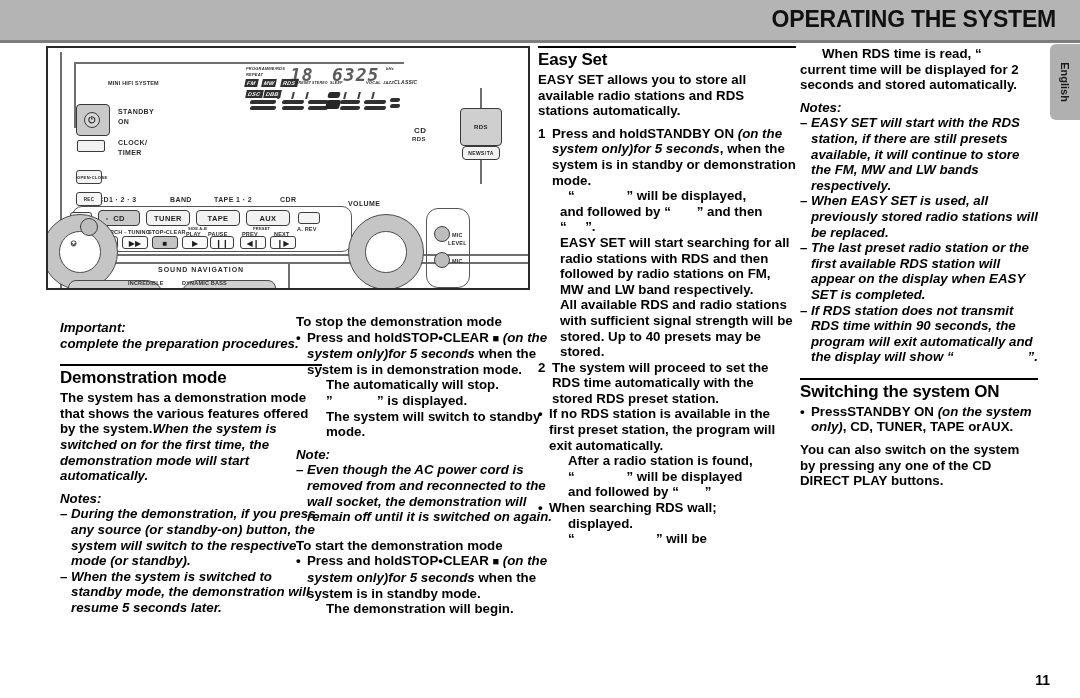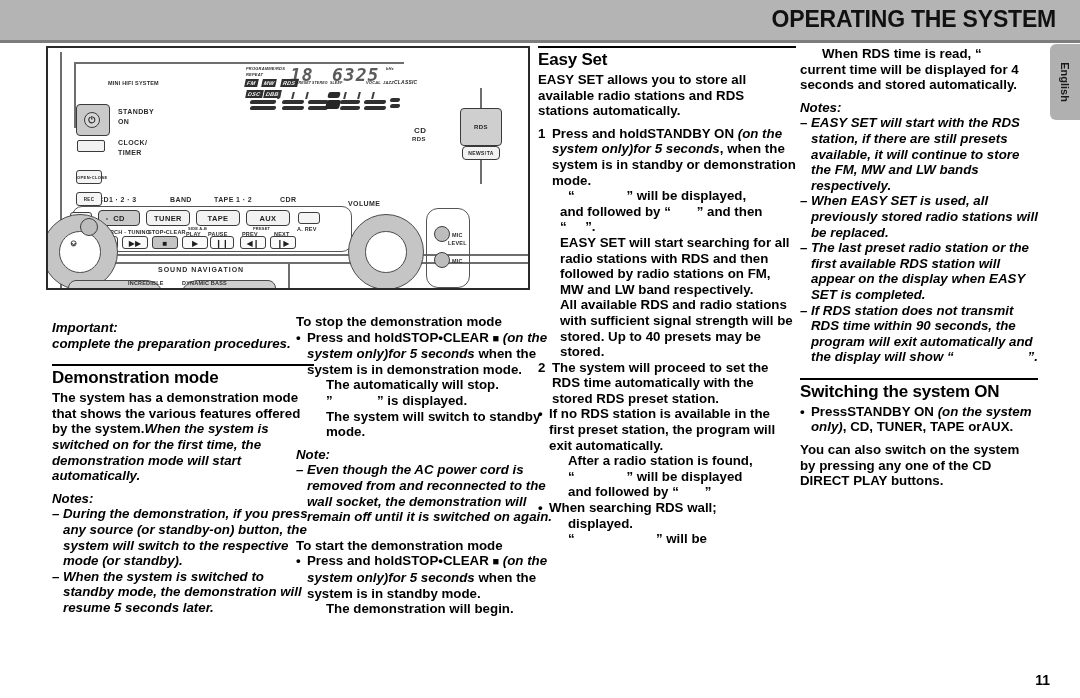--- a/index.html
+++ b/index.html
@@ -52,21 +52,21 @@
     left: 50%; top: 50%;
     transform: translate(-50%,-50%) rotate(90deg);
     font-size: 11px;
     font-weight: bold;
     white-space: nowrap;
     color: #1a1a1a;
   }
 
   
   .col { position: absolute; top: 46px; }
-  #col-1 { left: 52px;  width: 262px; }
+  #col-1 { left: 60px;  width: 262px; }
   #col-2 { left: 296px; width: 262px; }
   #col-3 { left: 538px; width: 258px; }
   #col-4 { left: 800px; width: 238px; }
 
   
   .p {
     font-size: 13.3px;
     font-weight: bold;
     line-height: 15.6px;
     margin: 0;
@@ -510,21 +510,21 @@
   <div class="row">
     <div class="mk mk-bullet">•</div>
     <div class="bd">When searching RDS wall;</div>
   </div>
   <div class="p indent-3">displayed.</div>
   <div class="p indent-3"><span>“</span>&nbsp;&nbsp;&nbsp;&nbsp;&nbsp;&nbsp;&nbsp;&nbsp;&nbsp;&nbsp;&nbsp;&nbsp;&nbsp;&nbsp;&nbsp;&nbsp;&nbsp;&nbsp;&nbsp;&nbsp;&nbsp;&nbsp;<span>” will be</span></div>
 </div>
 
 <div id="col-4" class="col">
   <div class="p indent-2">When RDS time is read, “</div>
-  <div class="p">current time will be displayed for 4 seconds and stored automatically.</div>
+  <div class="p">current time will be displayed for 2 seconds and stored automatically.</div>
 
   <div class="gap-s"></div>
   <div class="p it">Notes:</div>
   <div class="row">
     <div class="mk mk-dash it">–</div>
     <div class="bd it">EASY SET will start with the RDS station, if there are still presets available, it will continue to store the FM, MW and LW bands respectively.</div>
   </div>
   <div class="row">
     <div class="mk mk-dash it">–</div>
     <div class="bd it">When EASY SET is used, all previously stored radio stations will be replaced.</div>

